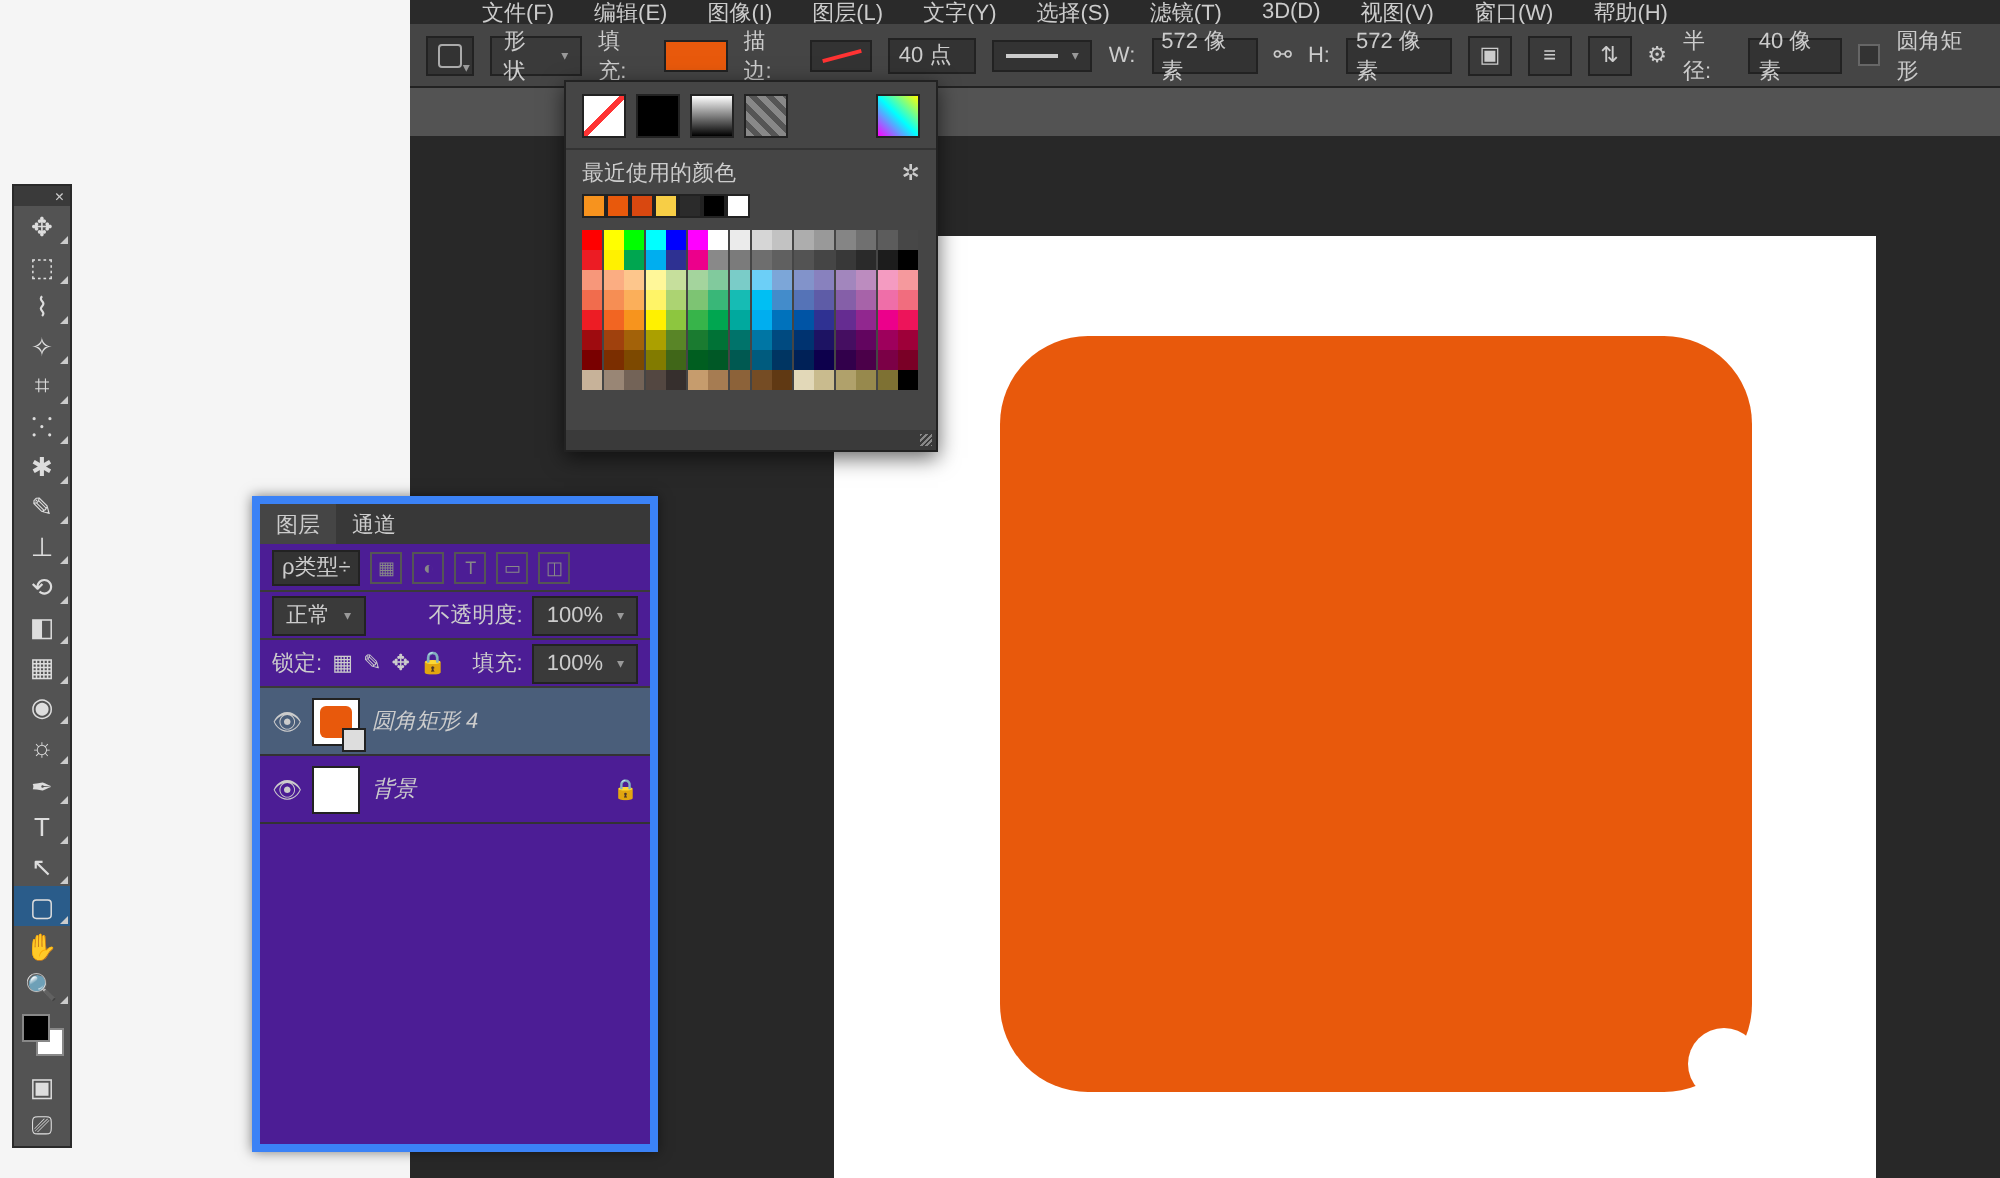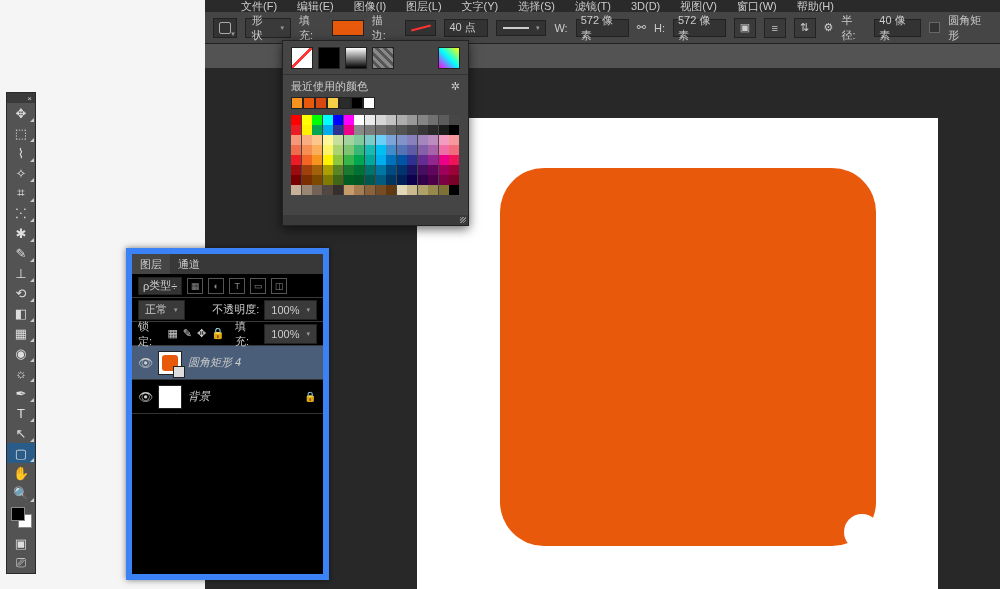--- a/index.html
+++ b/index.html
@@ -29,21 +29,21 @@
 
 .tools{position:absolute;left:6px;top:92px;width:30px;background:#535353;border:1px solid #2a2a2a;display:flex;flex-direction:column}
 .tool-hdr{height:10px;background:#3a3a3a;display:flex;align-items:center;justify-content:flex-end;padding-right:3px;font-size:8px}
 .tool{width:28px;height:20px;display:flex;align-items:center;justify-content:center;font-size:13px;color:#ddd;position:relative}
 .tool.sel{background:#2a5c8a}
 .tool.tri::after{content:"";position:absolute;right:1px;bottom:1px;border:2px solid transparent;border-right-color:#ccc;border-bottom-color:#ccc}
 .fgbg{height:30px;position:relative}
 .fgbg .fg{position:absolute;left:4px;top:4px;width:14px;height:14px;background:#000;border:1px solid #888;z-index:2}
 .fgbg .bg{position:absolute;left:11px;top:11px;width:14px;height:14px;background:#fff;border:1px solid #888}
 
-.layers{position:absolute;left:126px;top:248px;width:203px;background:#000000;border:6px solid #3b82f6;box-shadow:0 0 6px rgba(0,0,0,.5)}
+.layers{position:absolute;left:126px;top:248px;width:203px;background:#4c1d95;border:4px solid #3b82f6;box-shadow:0 0 6px rgba(0,0,0,.5)}
 .ltabs{height:20px;background:#383838;display:flex;align-items:center}
 .ltab{padding:0 8px;height:100%;display:flex;align-items:center;font-size:11px}
 .ltab.act{background:#454545}
 .lrow{height:24px;display:flex;align-items:center;padding:0 6px;gap:5px;border-bottom:1px solid #3a3a3a;font-size:11px}
 .lfilter{background:#333;border:1px solid #222;height:18px;padding:0 4px;display:flex;align-items:center}
 .micon{width:16px;height:16px;border:1px solid #555;display:flex;align-items:center;justify-content:center;font-size:9px;color:#888}
 .spacer{flex:1}
 .layer{height:34px;display:flex;align-items:center;gap:6px;padding:0 6px;border-bottom:1px solid #333}
 .layer.sel{background:#4a5e7a}
 .eye{width:14px;font-size:12px;color:#ccc}

